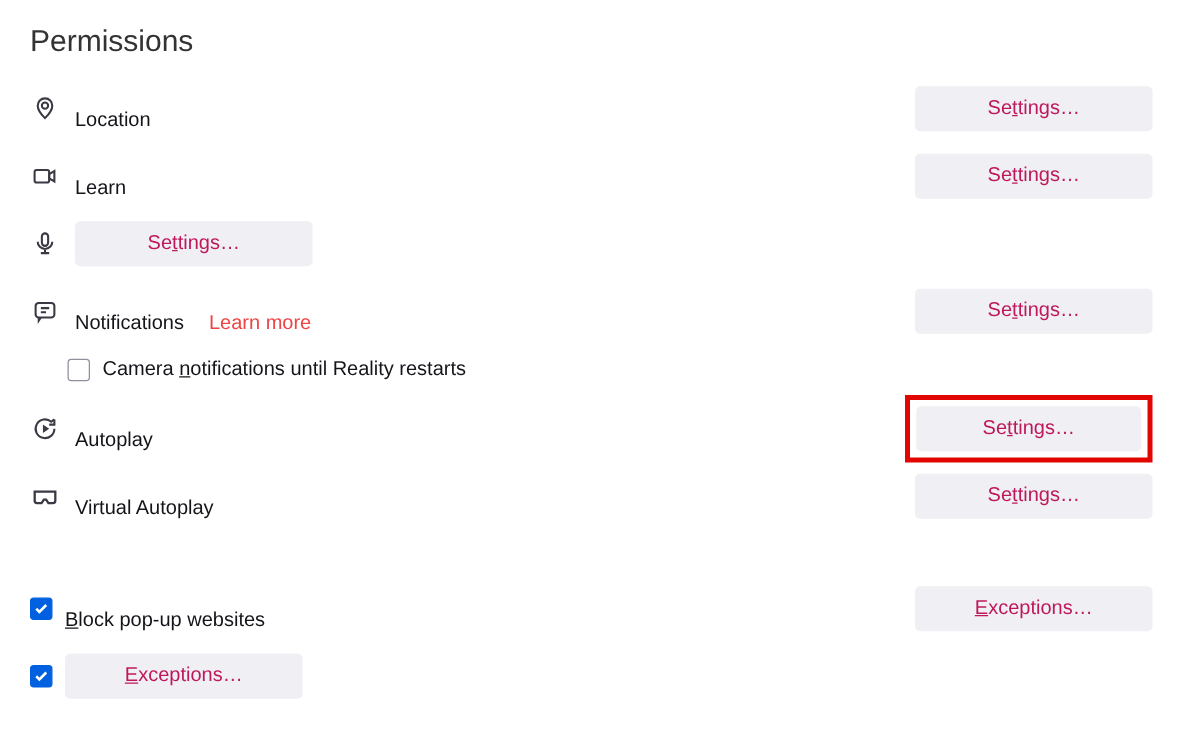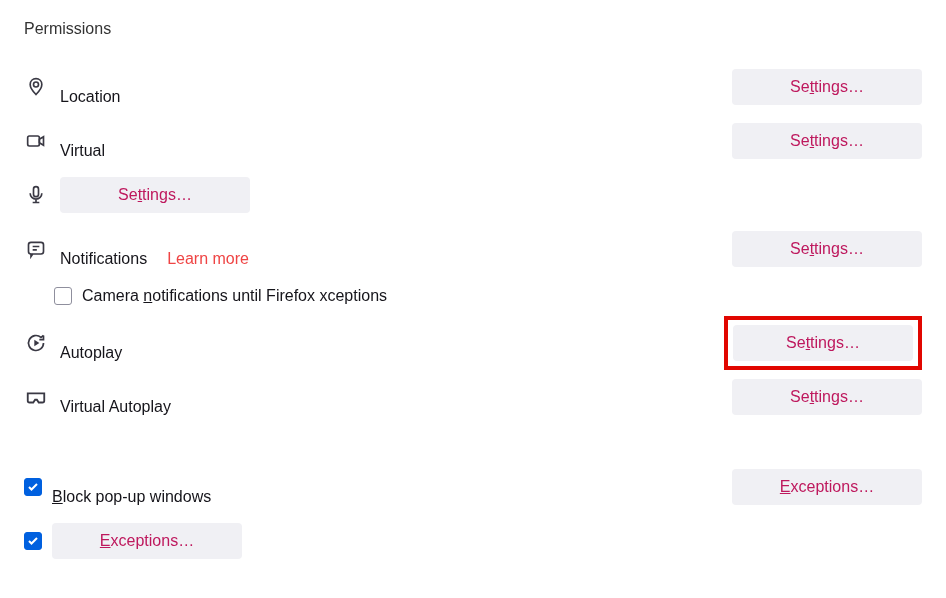--- a/index.html
+++ b/index.html
@@ -6,24 +6,24 @@
     body {
       font-family: -apple-system, BlinkMacSystemFont, "Segoe UI", sans-serif;
       background: #fff;
       width: 946px;
       height: 598px;
       padding: 20px 24px;
       font-size: 16px;
       color: #15141a;
     }
     h2 {
-      font-size: 16px;
+      font-size: 24px;
       font-weight: 400;
       color: #333;
-      margin-bottom: 22px;
+      margin-bottom: 12px;
     }
     .row {
       display: flex;
       align-items: center;
       height: 54px;
     }
     .row.sub {
       height: 40px;
       padding-left: 30px;
     }
@@ -126,21 +126,21 @@
 </div>
 
 <div class="row">
   <span class="icon-slot">
     <svg width="20" height="20" viewBox="0 0 24 24" fill="none" stroke="currentColor" stroke-width="2">
         <rect x="2" y="6" width="14" height="12" rx="2"></rect>
         <path d="M16 10l5-3v10l-5-3z"></path>
       </svg>
   </span>
   <div class="label-area">
-      <span>Virtual</span>
+      <span>Learn</span>
     </div>
   <div class="btn-wrap">
       <button class="btn">
         <span>Se</span>
         <span class="ak">t</span>
         <span>tings…</span>
       </button>
     </div>
 </div>
 
@@ -178,21 +178,21 @@
         <span class="ak">t</span>
         <span>tings…</span>
       </button>
     </div>
 </div>
 
 <div class="row sub">
   <span class="checkbox">
     
   </span>
-  <span><span>Camera </span><span class="ak">n</span><span>otifications until Firefox xceptions</span></span>
+  <span><span>Camera </span><span class="ak">n</span><span>otifications until Reality restarts</span></span>
 </div>
 
 <div class="row">
   <span class="icon-slot">
     <svg width="20" height="20" viewBox="0 0 24 24" fill="none" stroke="currentColor" stroke-width="2">
         <path d="M21 12a9 9 0 1 1-3-6.7L21 3"></path>
         <path d="M21 3v5h-5"></path>
         <path d="M10 8l6 4-6 4z" fill="currentColor" stroke="none"></path>
       </svg>
   </span>
@@ -226,21 +226,21 @@
     </div>
 </div>
 
 <div class="row gap-top">
   <span class="checkbox checked">
     <svg width="12" height="12" viewBox="0 0 24 24" fill="none" stroke="#fff" stroke-width="4">
         <path d="M4 12l5 5L20 6"></path>
       </svg>
   </span>
   <div class="label-area">
-      <span><span class="ak">B</span><span>lock pop-up windows</span></span>
+      <span><span class="ak">B</span><span>lock pop-up websites</span></span>
     </div>
   <div class="btn-wrap">
       <button class="btn">
         <span class="ak">E</span>
         <span>xceptions…</span>
       </button>
     </div>
 </div>
 
 <div class="row">

